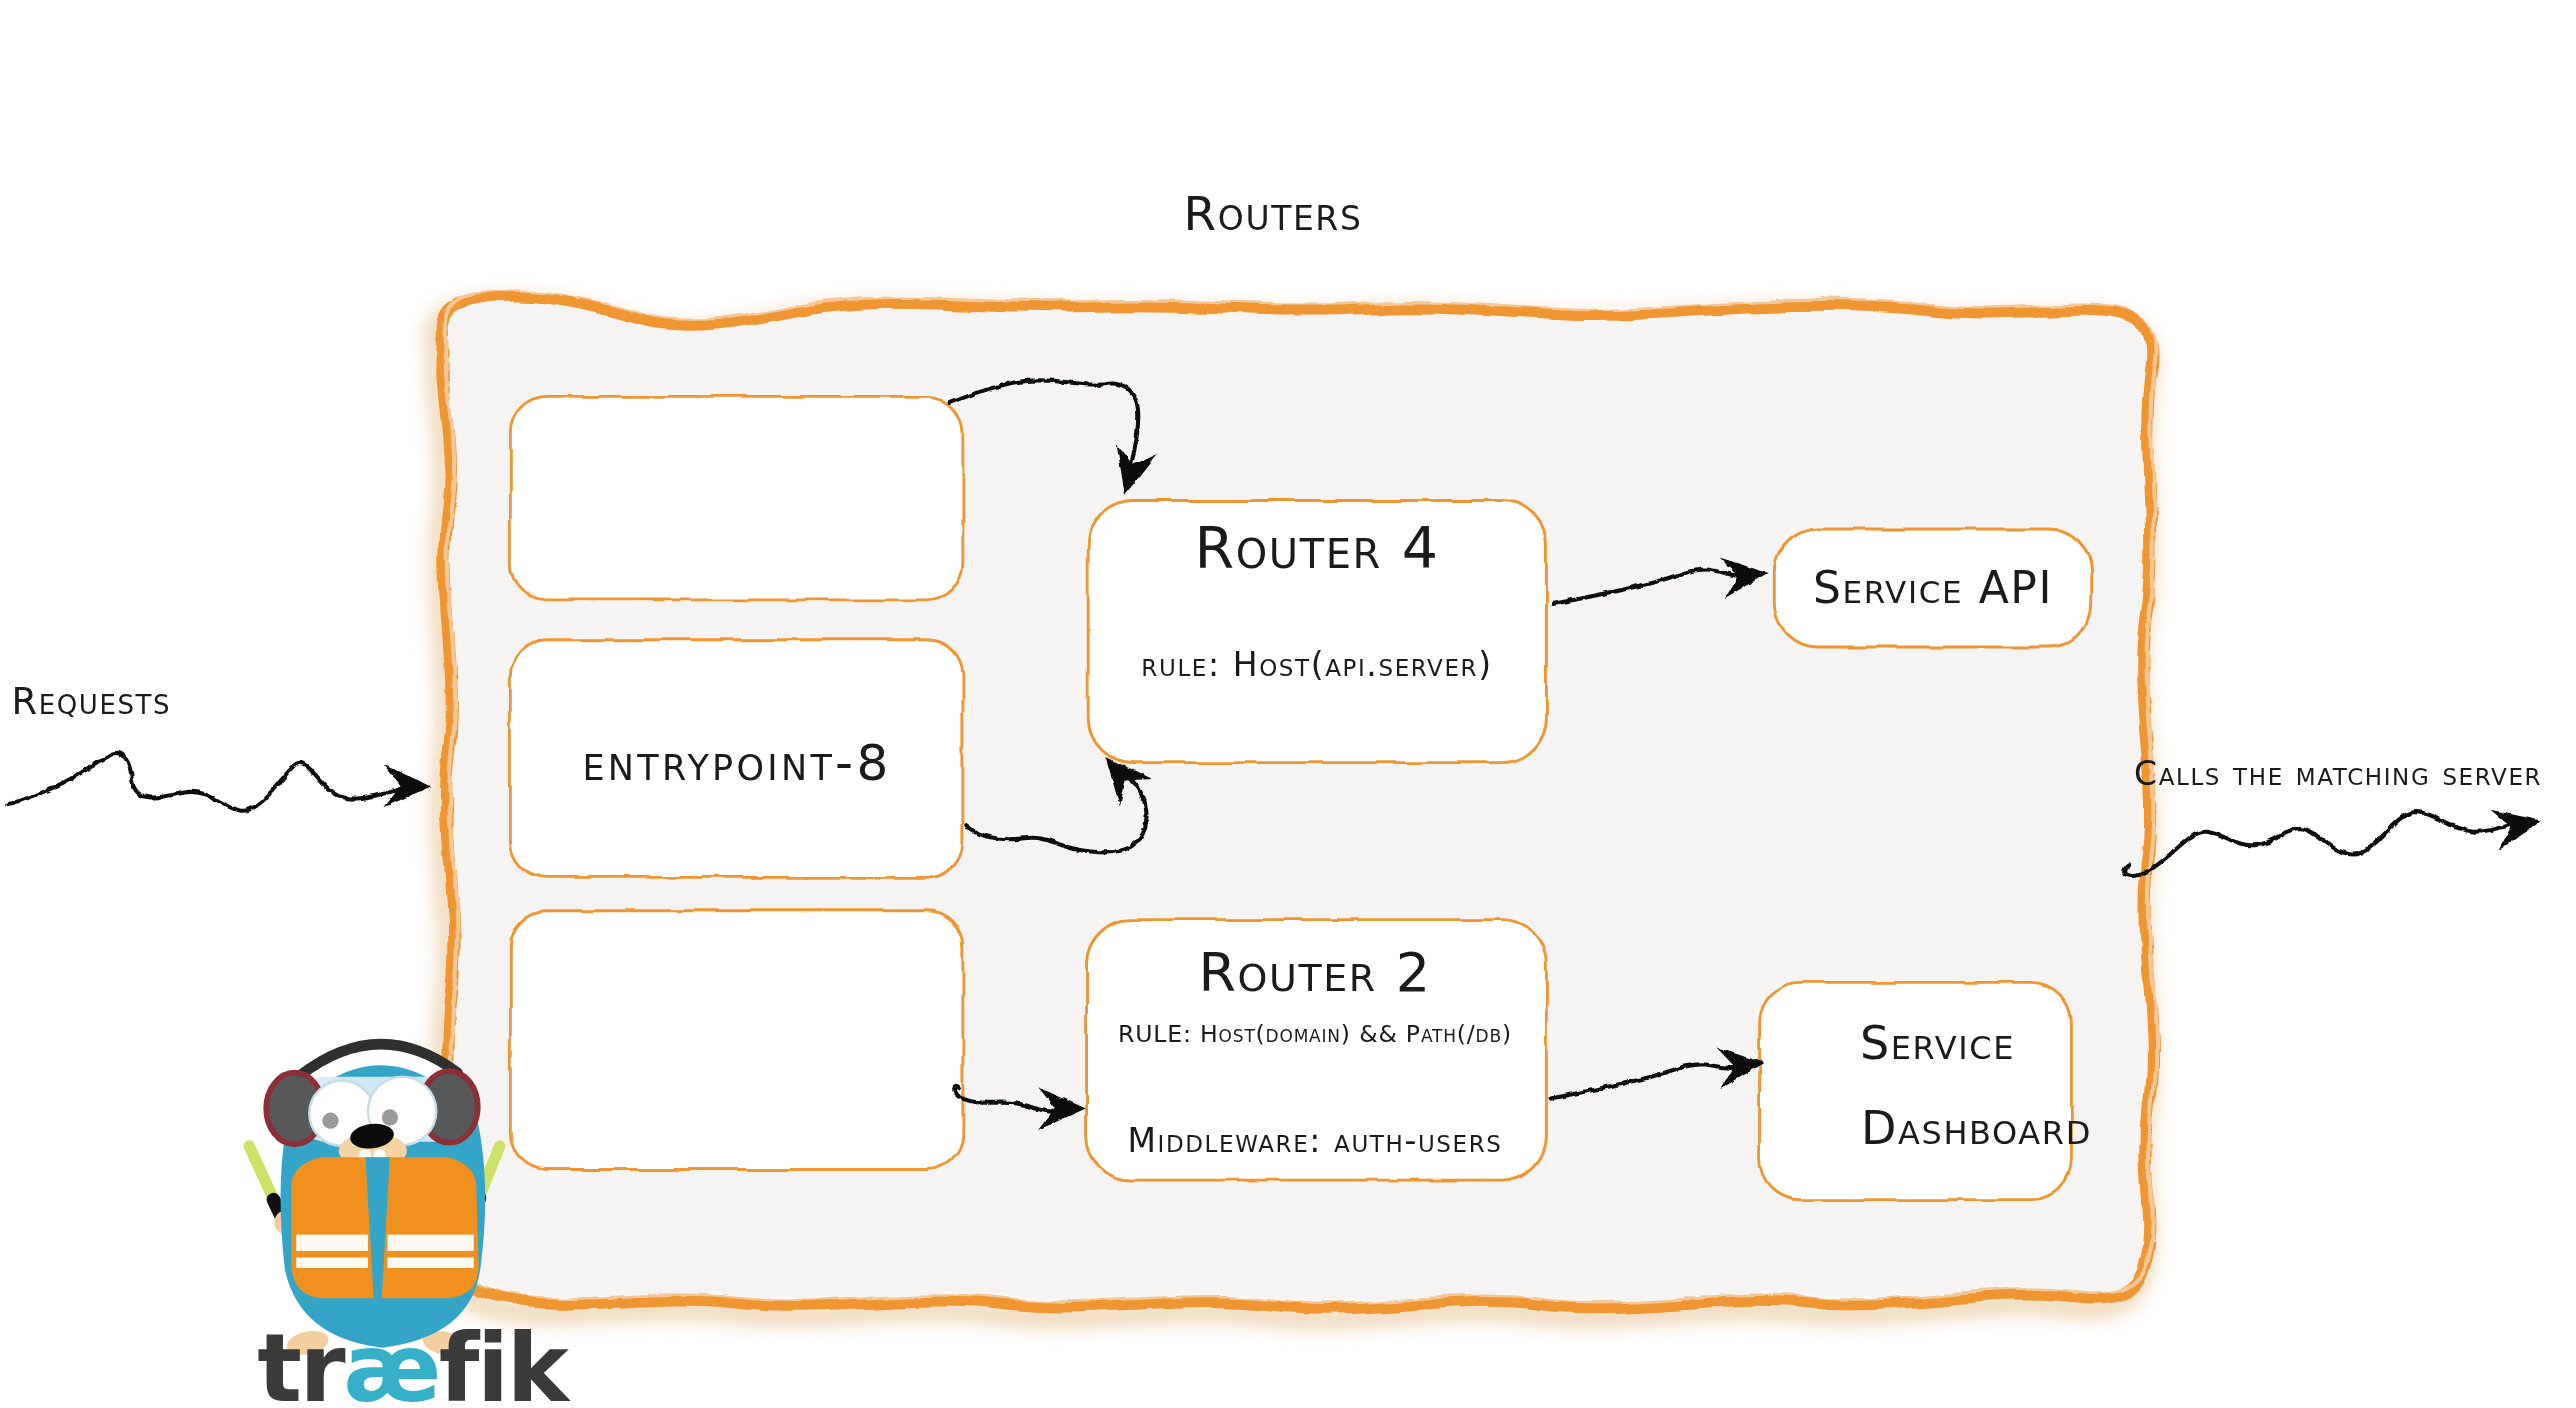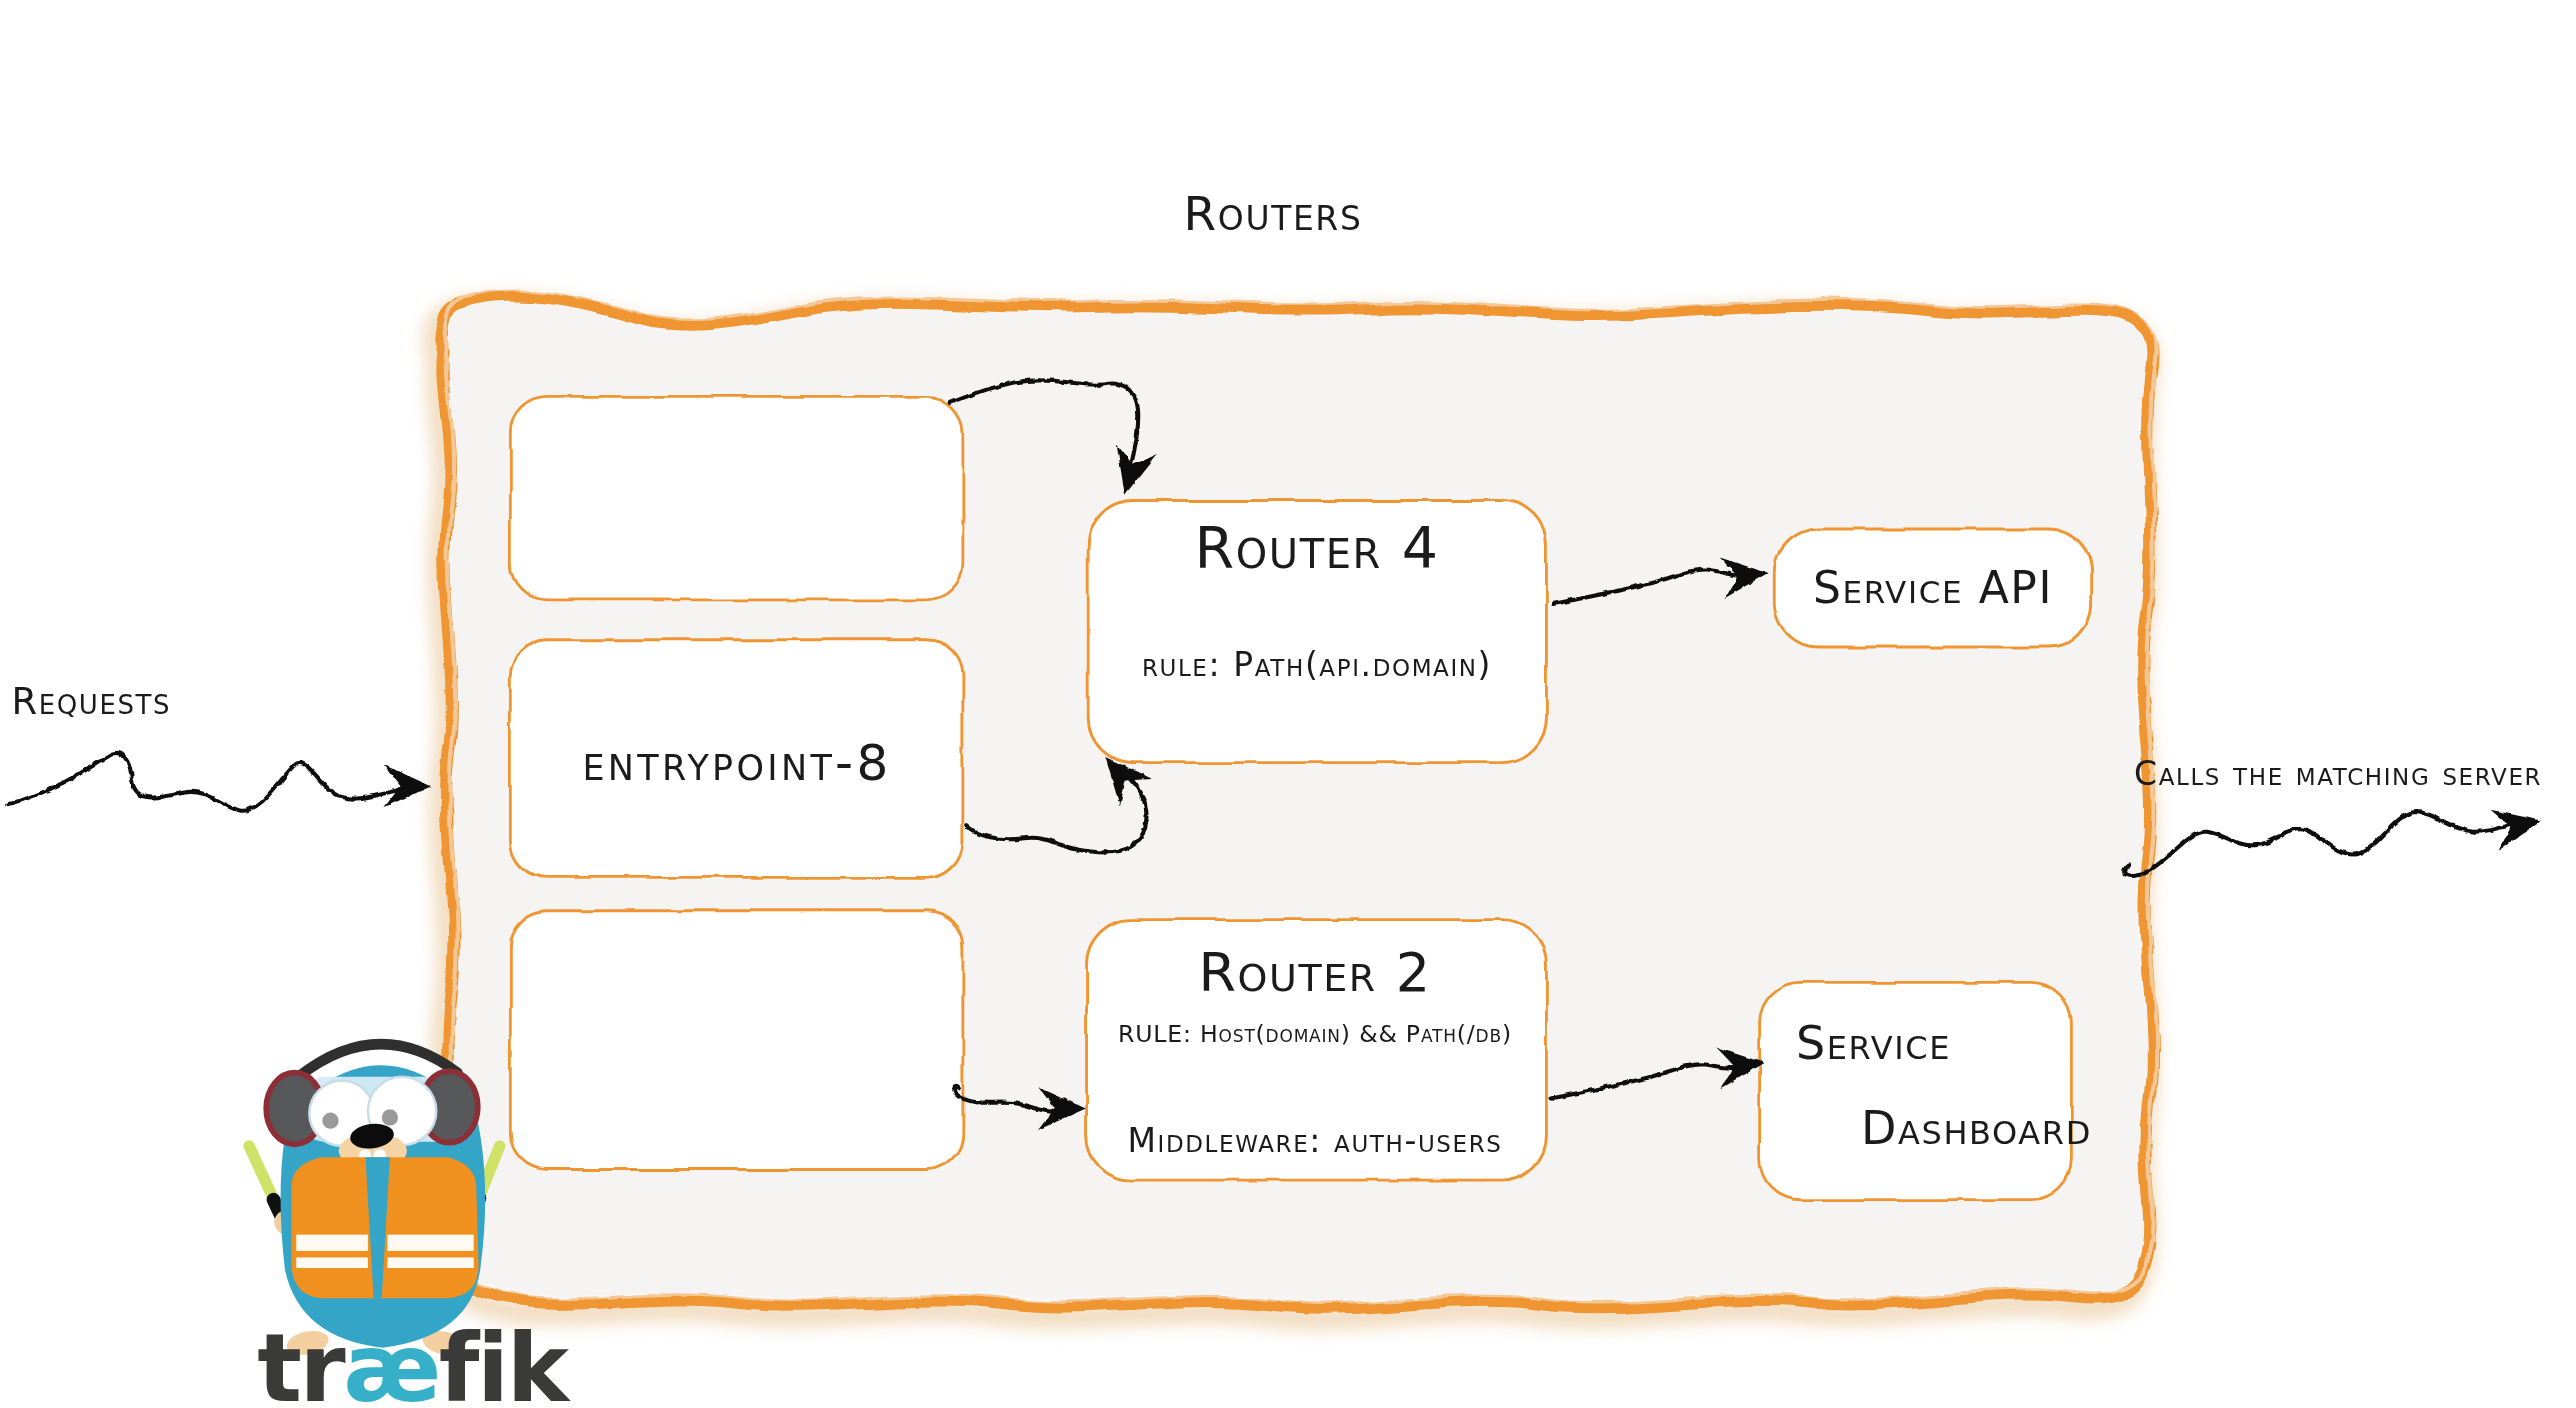--- a/index.html
+++ b/index.html
@@ -134,24 +134,24 @@
 
   <div class="t center" style="left:1273px;top:213px;font-size:47px;">Routers</div>
 
   <div class="t left" style="left:11.4px;top:701px;font-size:37px;">Requests</div>
 
   <div class="t left" style="left:2134px;top:773px;font-size:33px;">Calls the matching server</div>
 
   <div class="t center" style="left:737px;top:763px;font-size:50px;letter-spacing:3.3px;">entrypoint-8</div>
 
   <div class="t center" style="left:1317px;top:548px;font-size:57px;">Router 4</div>
-  <div class="t center" style="left:1317px;top:664px;font-size:33px;">rule: Path(api.domain)</div>
+  <div class="t center" style="left:1317px;top:664px;font-size:33px;">rule: Host(api.server)</div>
 
   <div class="t center" style="left:1315px;top:973px;font-size:54px;">Router 2</div>
   <div class="t center" style="left:1315px;top:1035px;font-size:23.6px;letter-spacing:0.8px;">RULE: Host(domain) &amp;&amp; Path(/db)</div>
   <div class="t center" style="left:1315px;top:1099px;font-size:33px;margin-top:41px;">Middleware: auth-users</div>
 
   <div class="t center" style="left:1933px;top:588px;font-size:44px;">Service API</div>
 
-  <div class="t left" style="left:1796px;top:1043px;font-size:46px;">Service</div>
+  <div class="t left" style="left:1860px;top:1043px;font-size:46px;">Service</div>
   <div class="t left" style="left:1813px;top:1128px;font-size:46px;margin-left:48px;">Dashboard</div>
 </div>
 
 
 </body></html>

